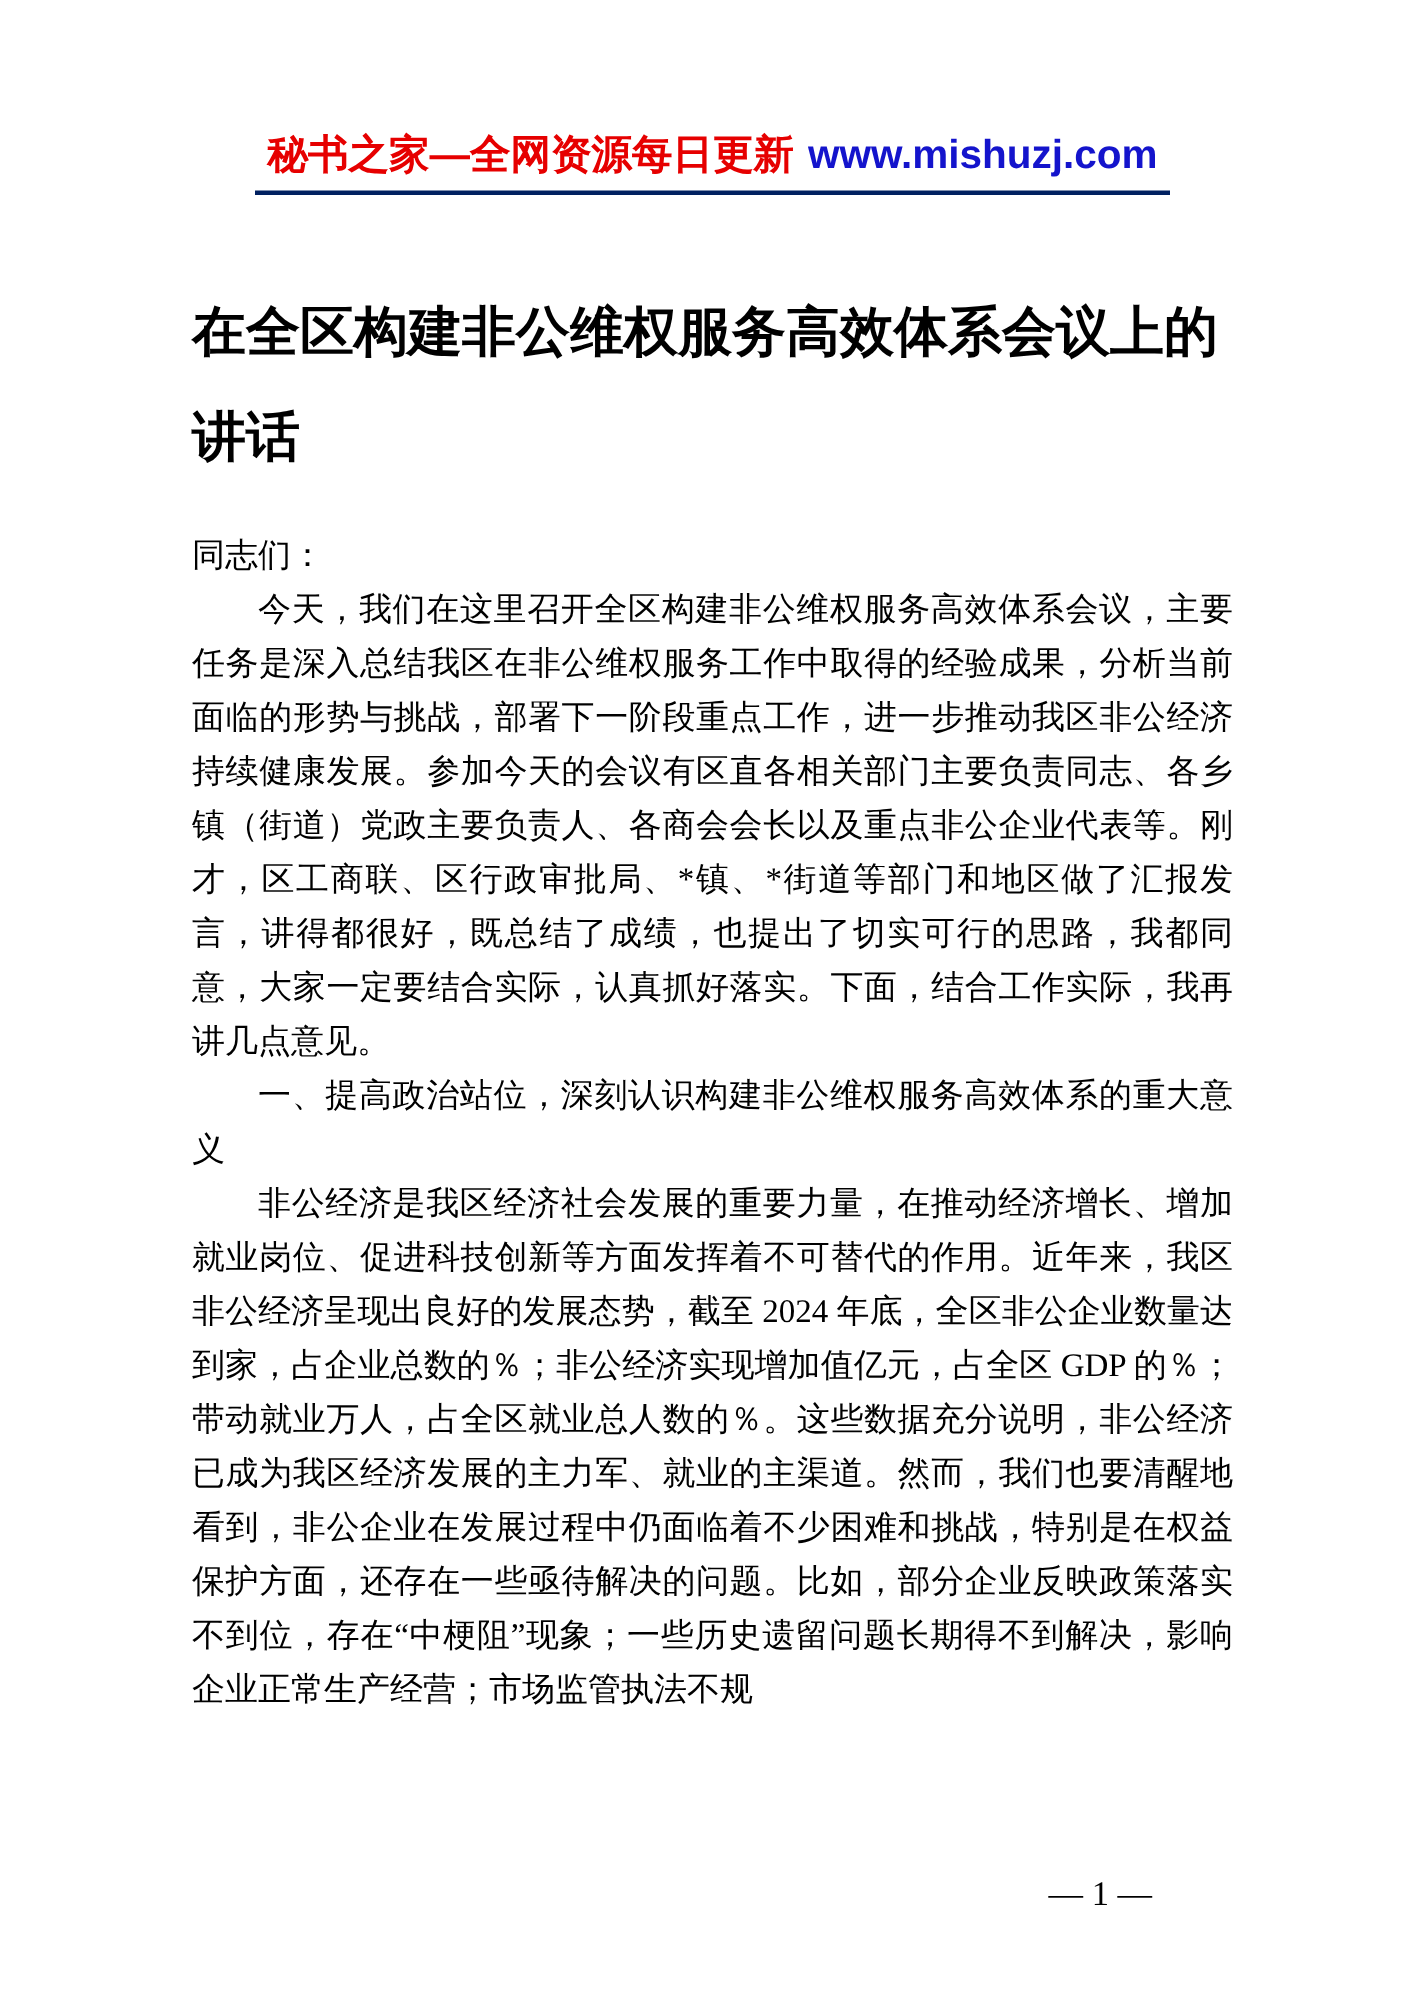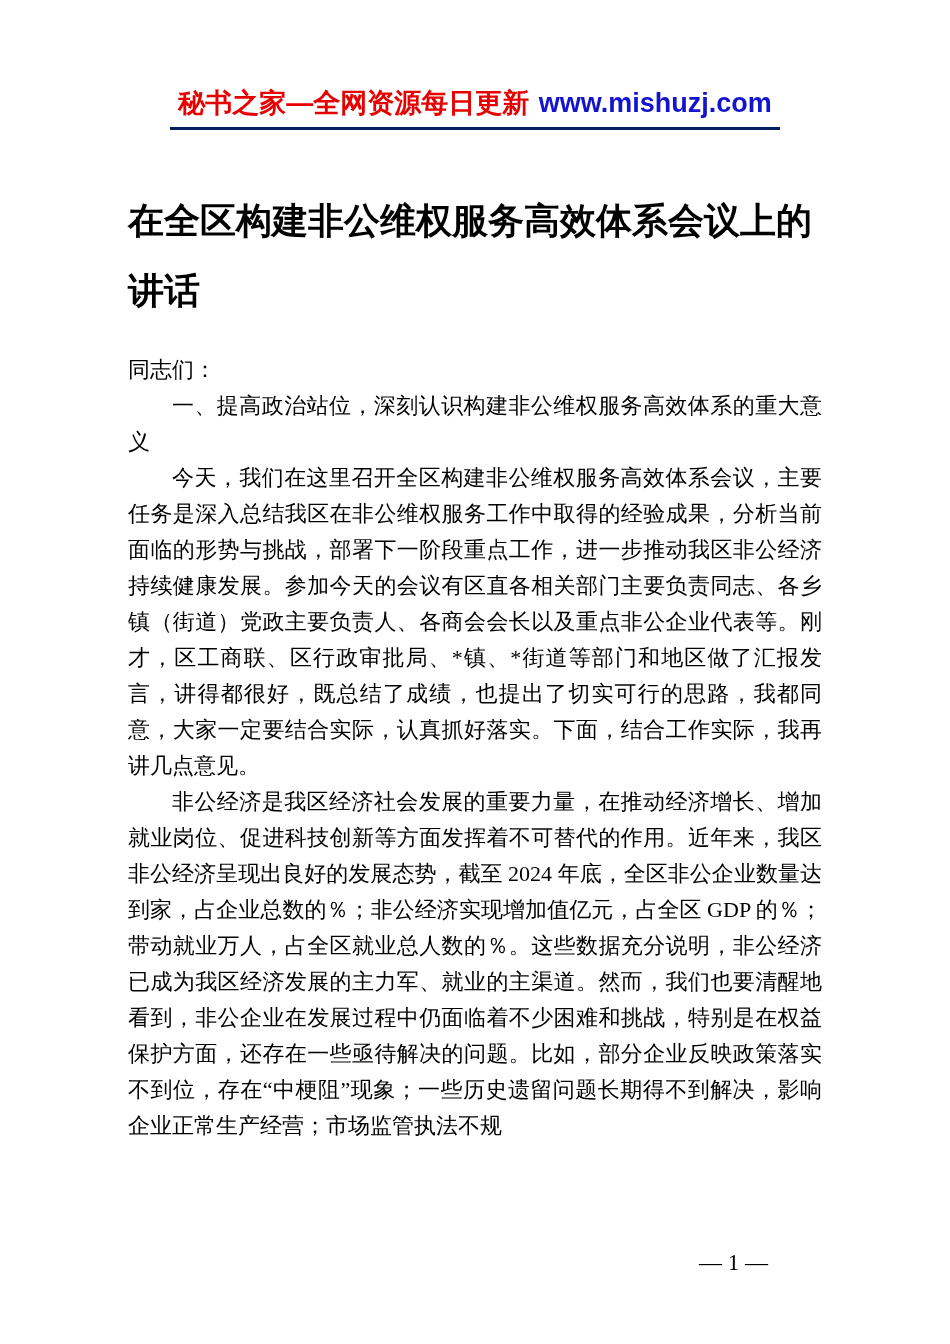--- a/index.html
+++ b/index.html
@@ -38,20 +38,20 @@
 <div class="page">
 
   <div class="site-header">
     <span class="rule"><span class="site-brand">秘书之家</span><span class="site-tagline">—全网资源每日更新</span><span class="site-url">www.mishuzj.com</span></span>
   </div>
 
   <h1 class="doc-title">在全区构建非公维权服务高效体系会议上的讲话</h1>
 
   <div class="doc-body">
     <p class="salutation">同志们：</p>
+    <p class="para">今天，我们在这里召开全区构建非公维权服务高效体系会议，主要任务是深入总结我区在非公维权服务工作中取得的经验成果，分析当前面临的形势与挑战，部署下一阶段重点工作，进一步推动我区非公经济持续健康发展。参加今天的会议有区直各相关部门主要负责同志、各乡镇（街道）党政主要负责人、各商会会长以及重点非公企业代表等。刚才，区工商联、区行政审批局、*镇、*街道等部门和地区做了汇报发言，讲得都很好，既总结了成绩，也提出了切实可行的思路，我都同意，大家一定要结合实际，认真抓好落实。下面，结合工作实际，我再讲几点意见。</p>
     <p class="para">一、提高政治站位，深刻认识构建非公维权服务高效体系的重大意义</p>
-    <p class="para">今天，我们在这里召开全区构建非公维权服务高效体系会议，主要任务是深入总结我区在非公维权服务工作中取得的经验成果，分析当前面临的形势与挑战，部署下一阶段重点工作，进一步推动我区非公经济持续健康发展。参加今天的会议有区直各相关部门主要负责同志、各乡镇（街道）党政主要负责人、各商会会长以及重点非公企业代表等。刚才，区工商联、区行政审批局、*镇、*街道等部门和地区做了汇报发言，讲得都很好，既总结了成绩，也提出了切实可行的思路，我都同意，大家一定要结合实际，认真抓好落实。下面，结合工作实际，我再讲几点意见。</p>
     <p class="para">非公经济是我区经济社会发展的重要力量，在推动经济增长、增加就业岗位、促进科技创新等方面发挥着不可替代的作用。近年来，我区非公经济呈现出良好的发展态势，截至 2024 年底，全区非公企业数量达到家，占企业总数的％；非公经济实现增加值亿元，占全区 GDP 的％；带动就业万人，占全区就业总人数的％。这些数据充分说明，非公经济已成为我区经济发展的主力军、就业的主渠道。然而，我们也要清醒地看到，非公企业在发展过程中仍面临着不少困难和挑战，特别是在权益保护方面，还存在一些亟待解决的问题。比如，部分企业反映政策落实不到位，存在“中梗阻”现象；一些历史遗留问题长期得不到解决，影响企业正常生产经营；市场监管执法不规</p>
   </div>
 
   <div class="page-number">— 1 —</div>
 
 </div>
 
 </body></html>

